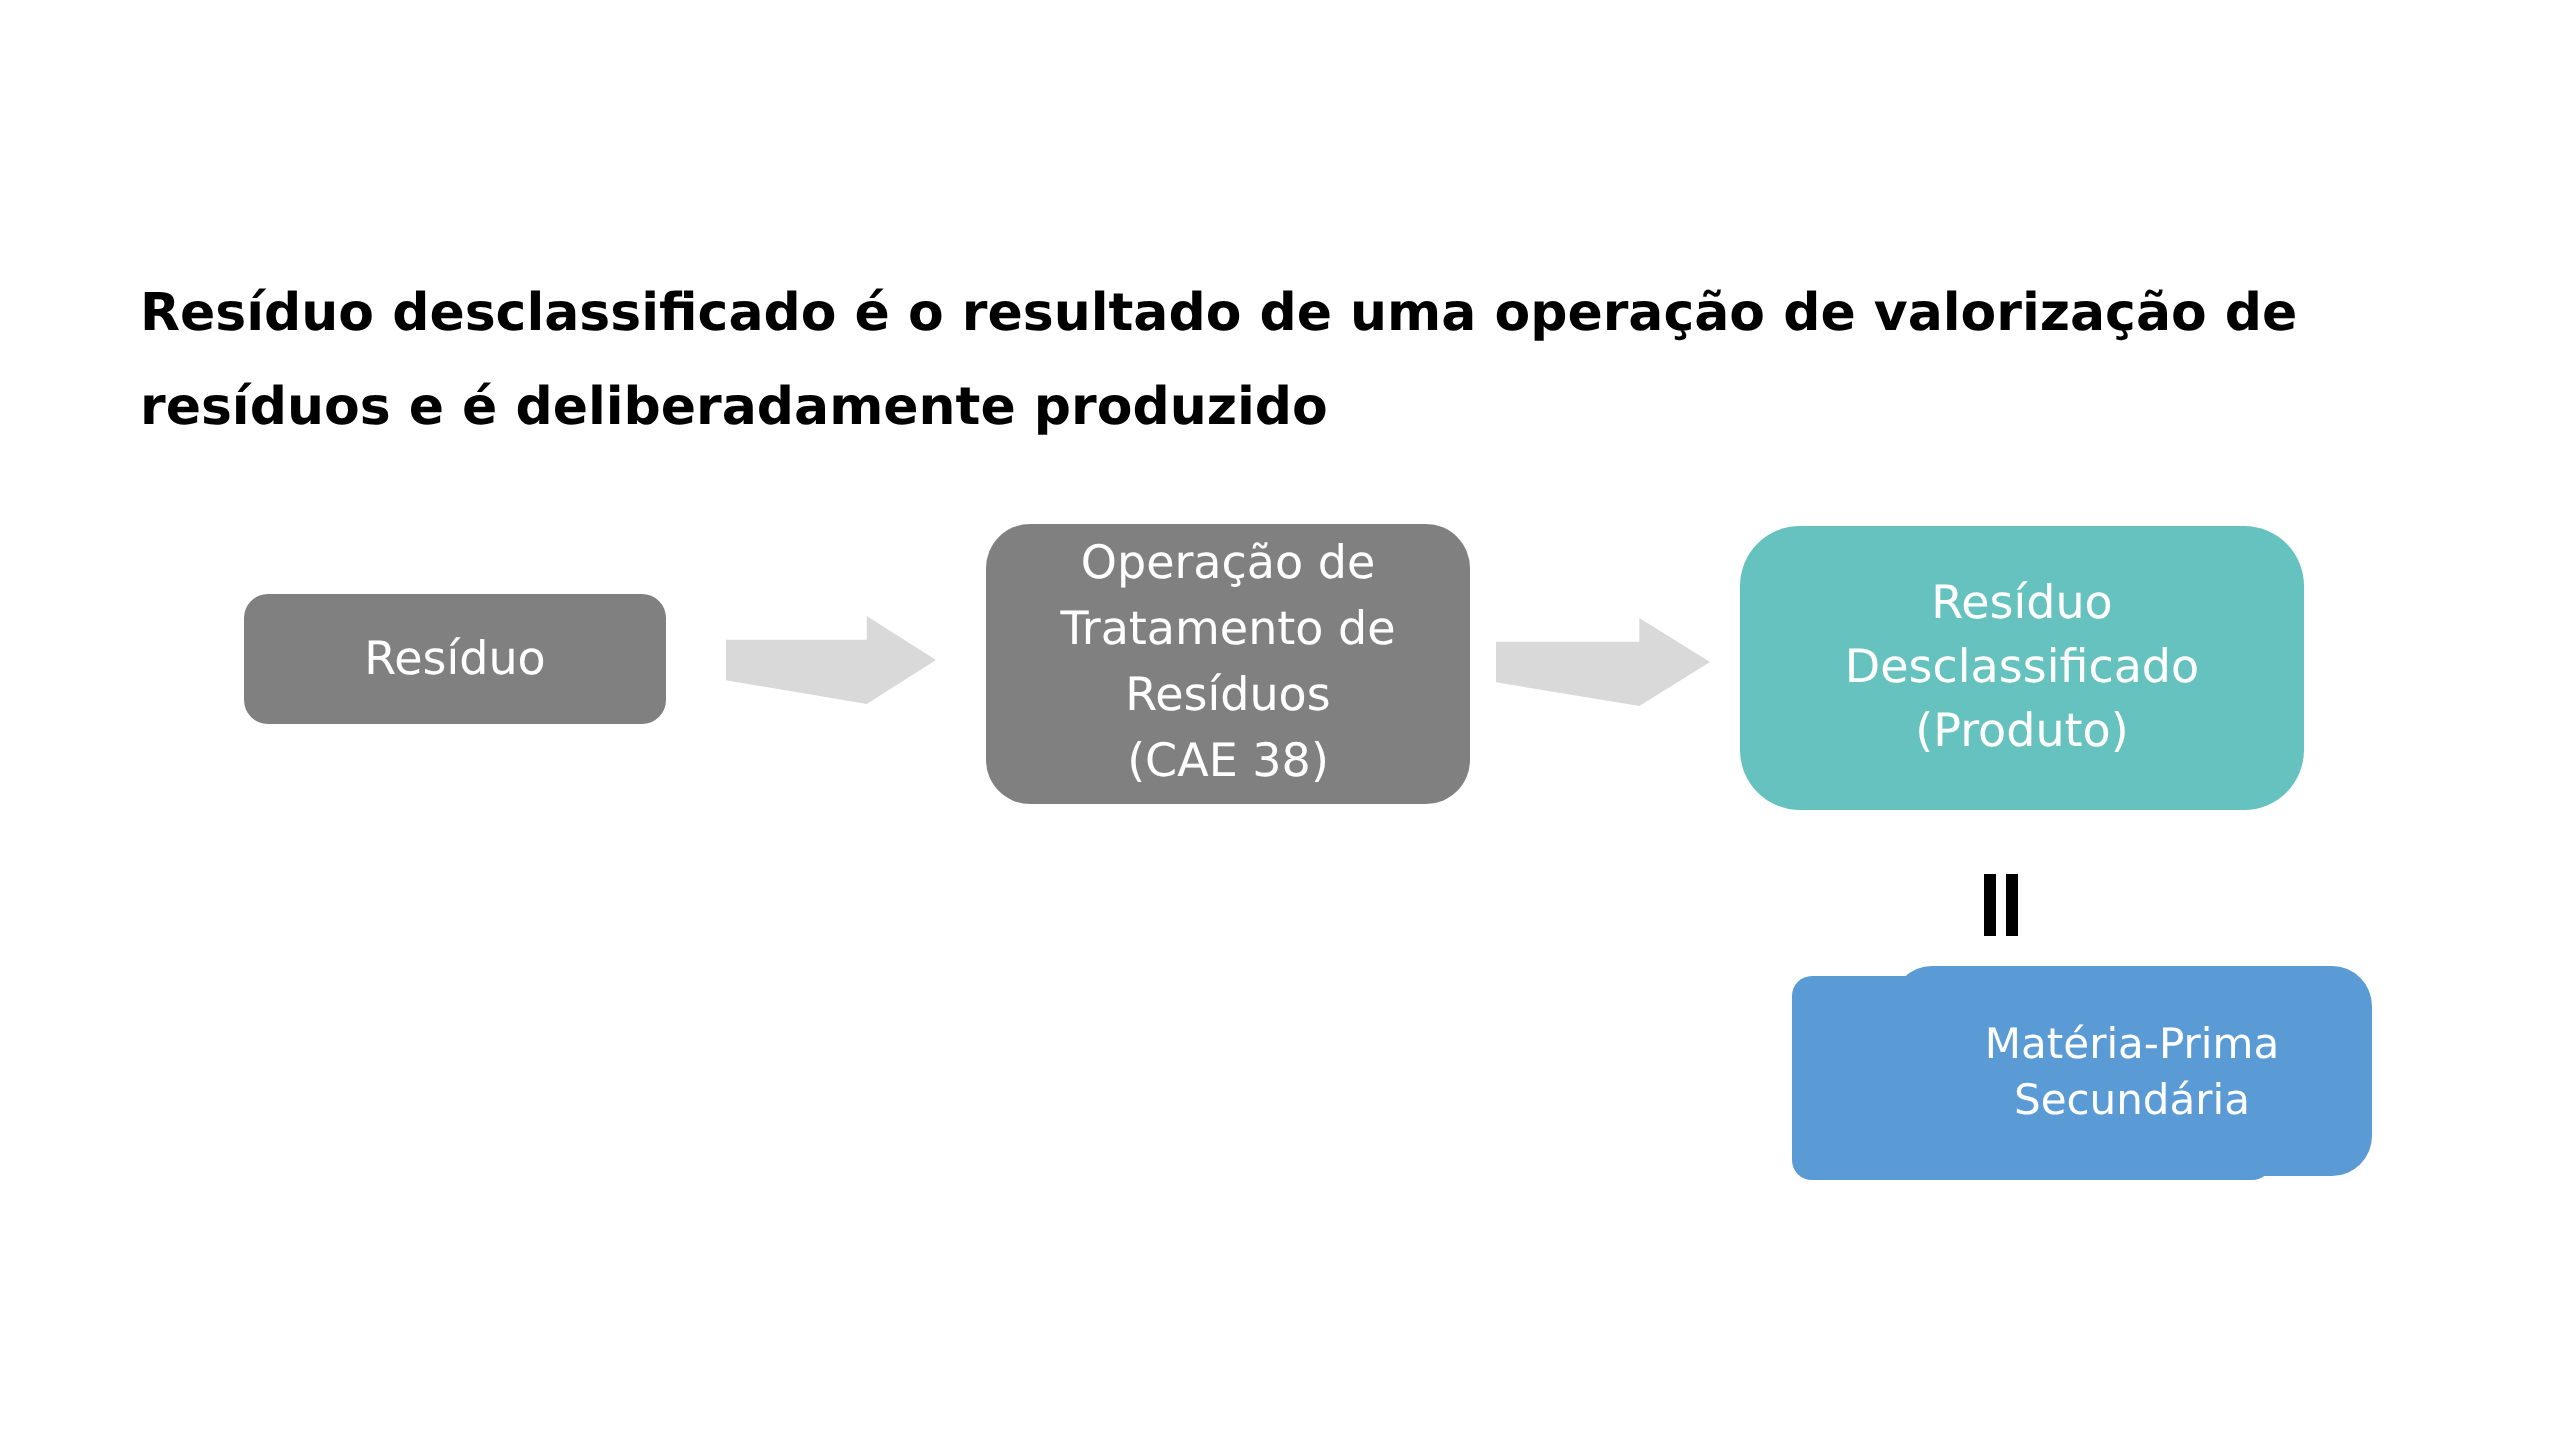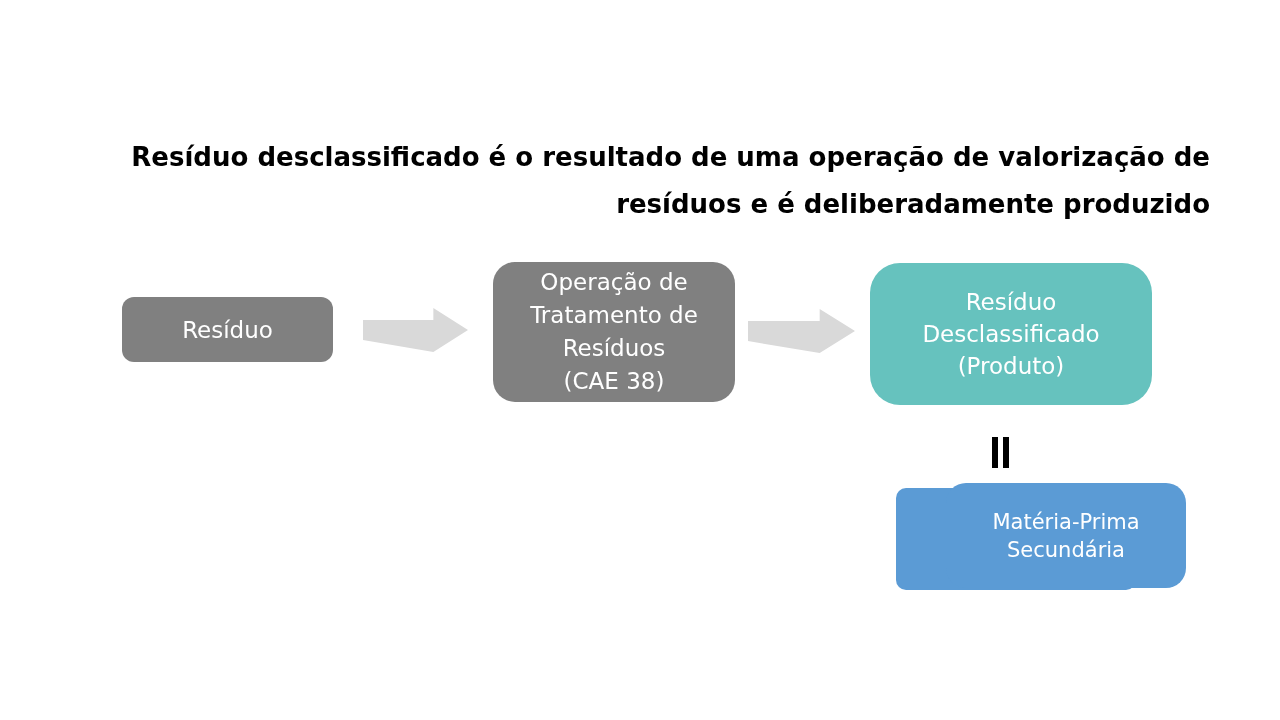--- a/index.html
+++ b/index.html
@@ -11,21 +11,21 @@
   }
   .slide {
     position: relative;
     width: 1280px; height: 720px;
     background: #ffffff;
   }
   .title {
     position: absolute;
     left: 70px; top: 134px; width: 1140px;
     margin: 0;
-    text-align: right;
+    text-align: left;
     font-size: 26px;
     line-height: 47px;
     font-weight: bold;
     color: var(--title-text, #000000);
     white-space: pre-line;
   }
   .box {
     position: absolute;
     display: flex;
     align-items: center;

